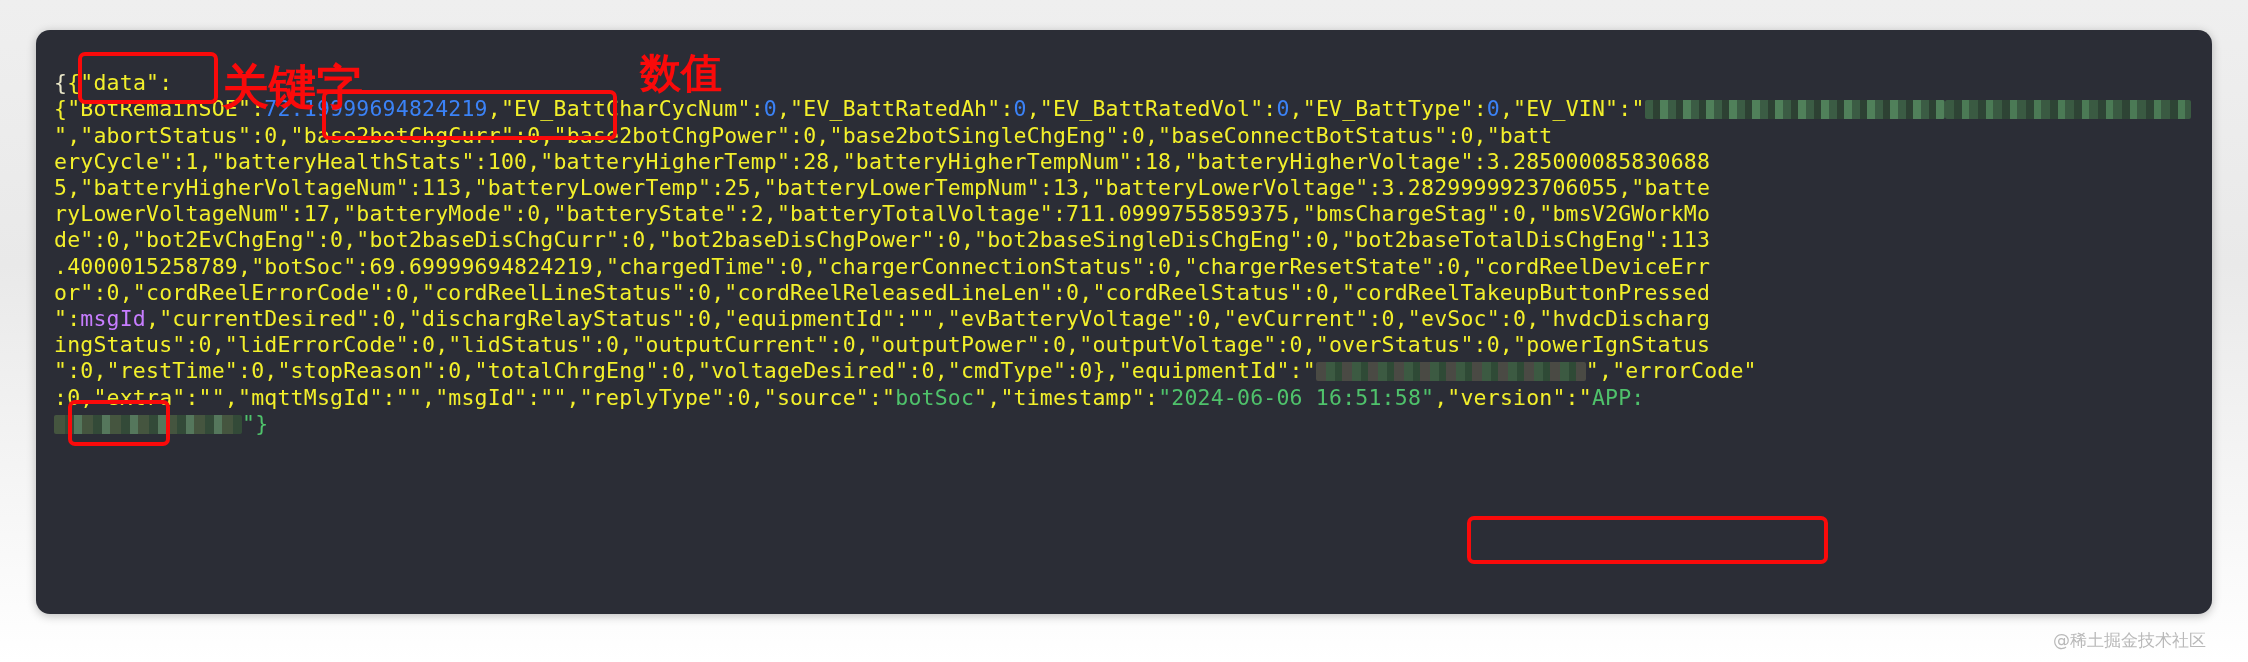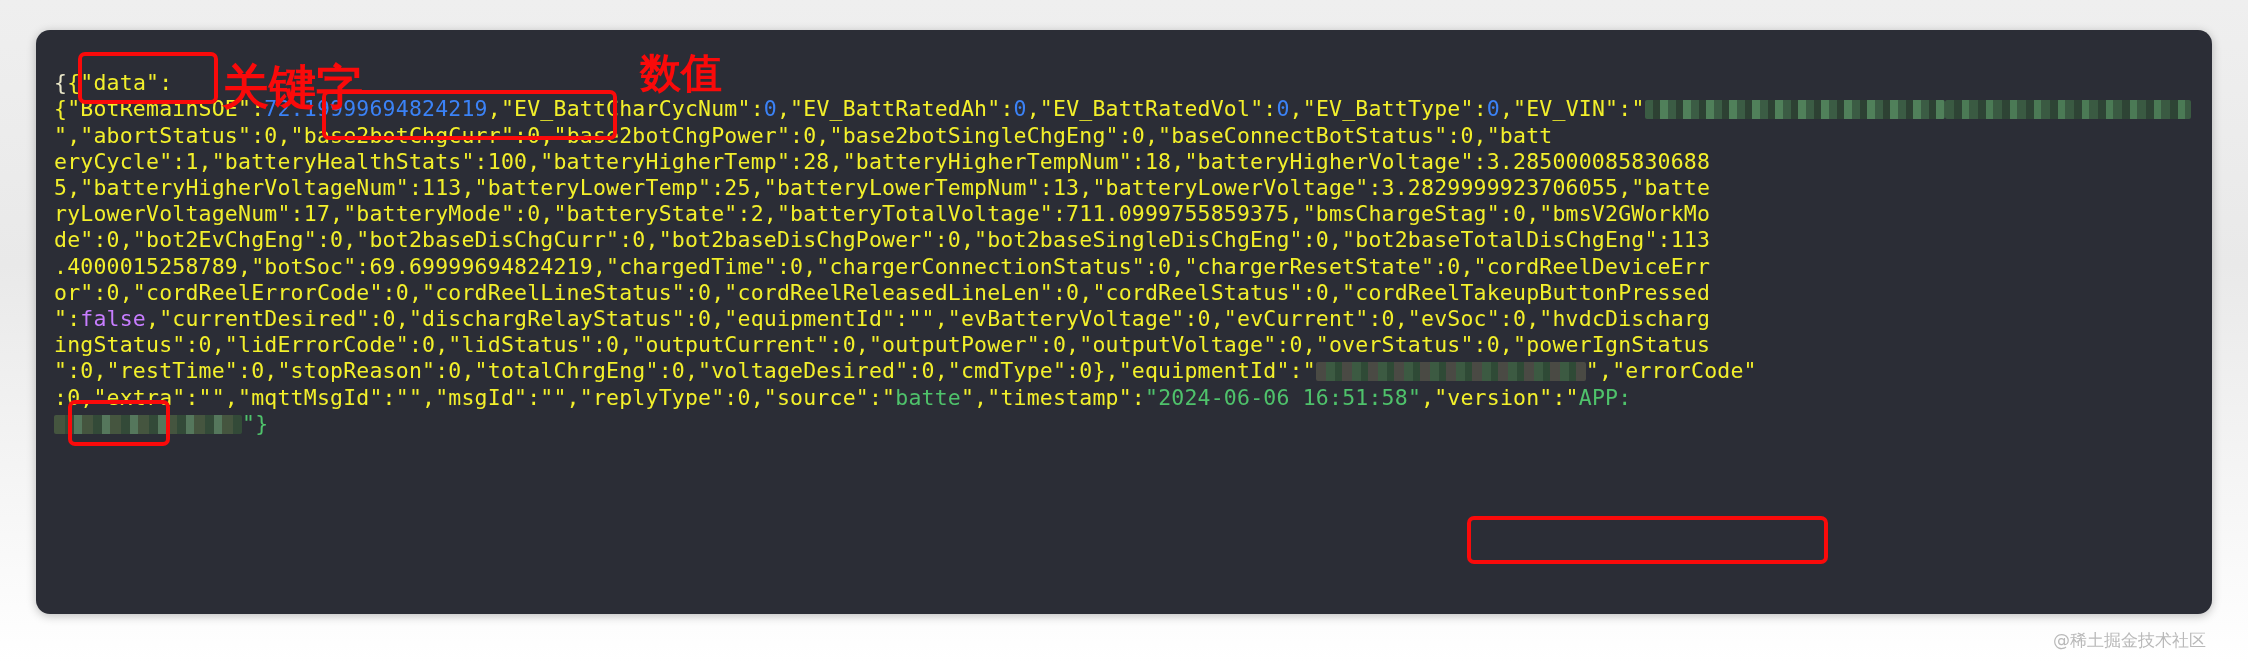--- a/index.html
+++ b/index.html
@@ -99,24 +99,24 @@
   <div id="code-panel">
     <div id="code-body">
 <span class="pun">{</span><span class="k">{"data":</span>
 <span class="k">{"BotRemainSOE":</span><span class="num">72.19999694824219</span><span class="k">,"EV_BattCharCycNum":</span><span class="num">0</span><span class="k">,"EV_BattRatedAh":</span><span class="num">0</span><span class="k">,"EV_BattRatedVol":</span><span class="num">0</span><span class="k">,"EV_BattType":</span><span class="num">0</span><span class="k">,"EV_VIN":"</span><span class="red v2"></span><span class="red v1"></span><span class="k">","abortStatus":</span><span class="k">0,"base2botChgCurr":0,"base2botChgPower":0,"base2botSingleChgEng":0,"baseConnectBotStatus":0,"batt</span>
 <span class="k">eryCycle":1,"batteryHealthStats":100,"batteryHigherTemp":28,"batteryHigherTempNum":18,"batteryHigherVoltage":3.285000085830688</span>
 <span class="k">5,"batteryHigherVoltageNum":113,"batteryLowerTemp":25,"batteryLowerTempNum":13,"batteryLowerVoltage":3.2829999923706055,"batte</span>
 <span class="k">ryLowerVoltageNum":17,"batteryMode":0,"batteryState":2,"batteryTotalVoltage":711.0999755859375,"bmsChargeStag":0,"bmsV2GWorkMo</span>
 <span class="k">de":0,"bot2EvChgEng":0,"bot2baseDisChgCurr":0,"bot2baseDisChgPower":0,"bot2baseSingleDisChgEng":0,"bot2baseTotalDisChgEng":113</span>
 <span class="k">.4000015258789,"botSoc":69.69999694824219,"chargedTime":0,"chargerConnectionStatus":0,"chargerResetState":0,"cordReelDeviceErr</span>
 <span class="k">or":0,"cordReelErrorCode":0,"cordReelLineStatus":0,"cordReelReleasedLineLen":0,"cordReelStatus":0,"cordReelTakeupButtonPressed</span>
-<span class="k">":</span><span class="bool">false</span><span class="k">,"currentDesired":0,"dischargRelayStatus":0,"equipmentId":"","evBatteryVoltage":0,"evCurrent":0,"evSoc":0,"hvdcDischarg</span>
+<span class="k">":</span><span class="bool">msgId</span><span class="k">,"currentDesired":0,"dischargRelayStatus":0,"equipmentId":"","evBatteryVoltage":0,"evCurrent":0,"evSoc":0,"hvdcDischarg</span>
 <span class="k">ingStatus":0,"lidErrorCode":0,"lidStatus":0,"outputCurrent":0,"outputPower":0,"outputVoltage":0,"overStatus":0,"powerIgnStatus</span>
 <span class="k">":0,"restTime":0,"stopReason":0,"totalChrgEng":0,"voltageDesired":0,"cmdType":0},"equipmentId":"</span><span class="red v3"></span><span class="k">","errorCode"</span>
-<span class="k">:0,"extra":"","mqttMsgId":"","msgId":"","replyType":0,"source":"</span><span class="str">batte</span><span class="k">","timestamp":</span><span class="str">"2024-06-06 16:51:58"</span><span class="k">,"version":"</span><span class="str">APP:</span>
+<span class="k">:0,"extra":"","mqttMsgId":"","msgId":"","replyType":0,"source":"</span><span class="str">botSoc</span><span class="k">","timestamp":</span><span class="str">"2024-06-06 16:51:58"</span><span class="k">,"version":"</span><span class="str">APP:</span>
 <span class="red v4"></span><span class="str">"}</span></div>
   </div>
 
   <div class="ann-box" id="ann-box-key"></div>
   <div class="ann-label" id="ann-label-key">关键字</div>
 
   <div class="ann-box" id="ann-box-num"></div>
   <div class="ann-label" id="ann-label-num">数值</div>
 
   <div class="ann-box" id="ann-box-bool"></div>

